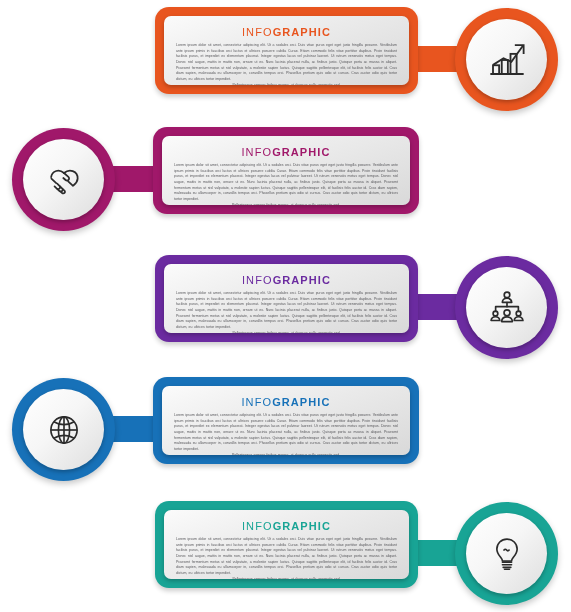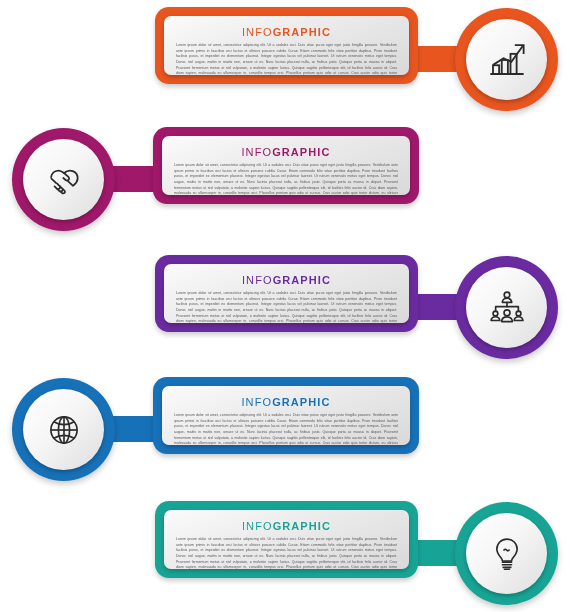--- a/index.html
+++ b/index.html
@@ -25,21 +25,21 @@
   .row-1 { top: 2px;   }
   .row-2 { top: 122px; }
   .row-3 { top: 250px; }
   .row-4 { top: 372px; }
   .row-5 { top: 496px; }
 
   
   .card {
     position: absolute;
     top: 5px;
-    height: 77px;
+    height: 87px;
     border-radius: 14px;
     box-shadow: 0 3px 5px rgba(0,0,0,0.20);
   }
   .row-right .card { left: 155px; width: 263px; }
   .row-left  .card { left: 153px; width: 266px; }
 
   
   .connector {
     position: absolute;
     height: 26px;

